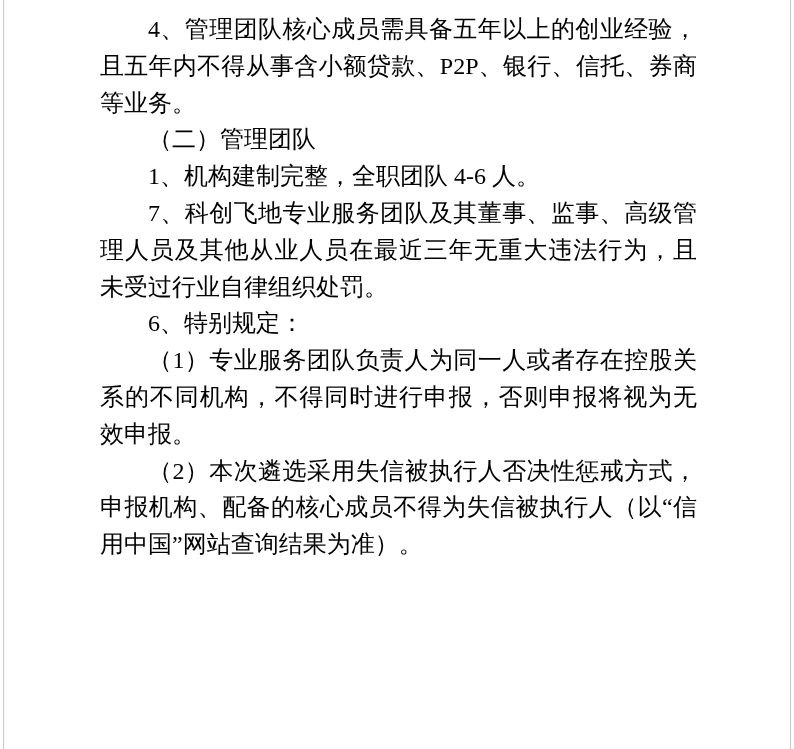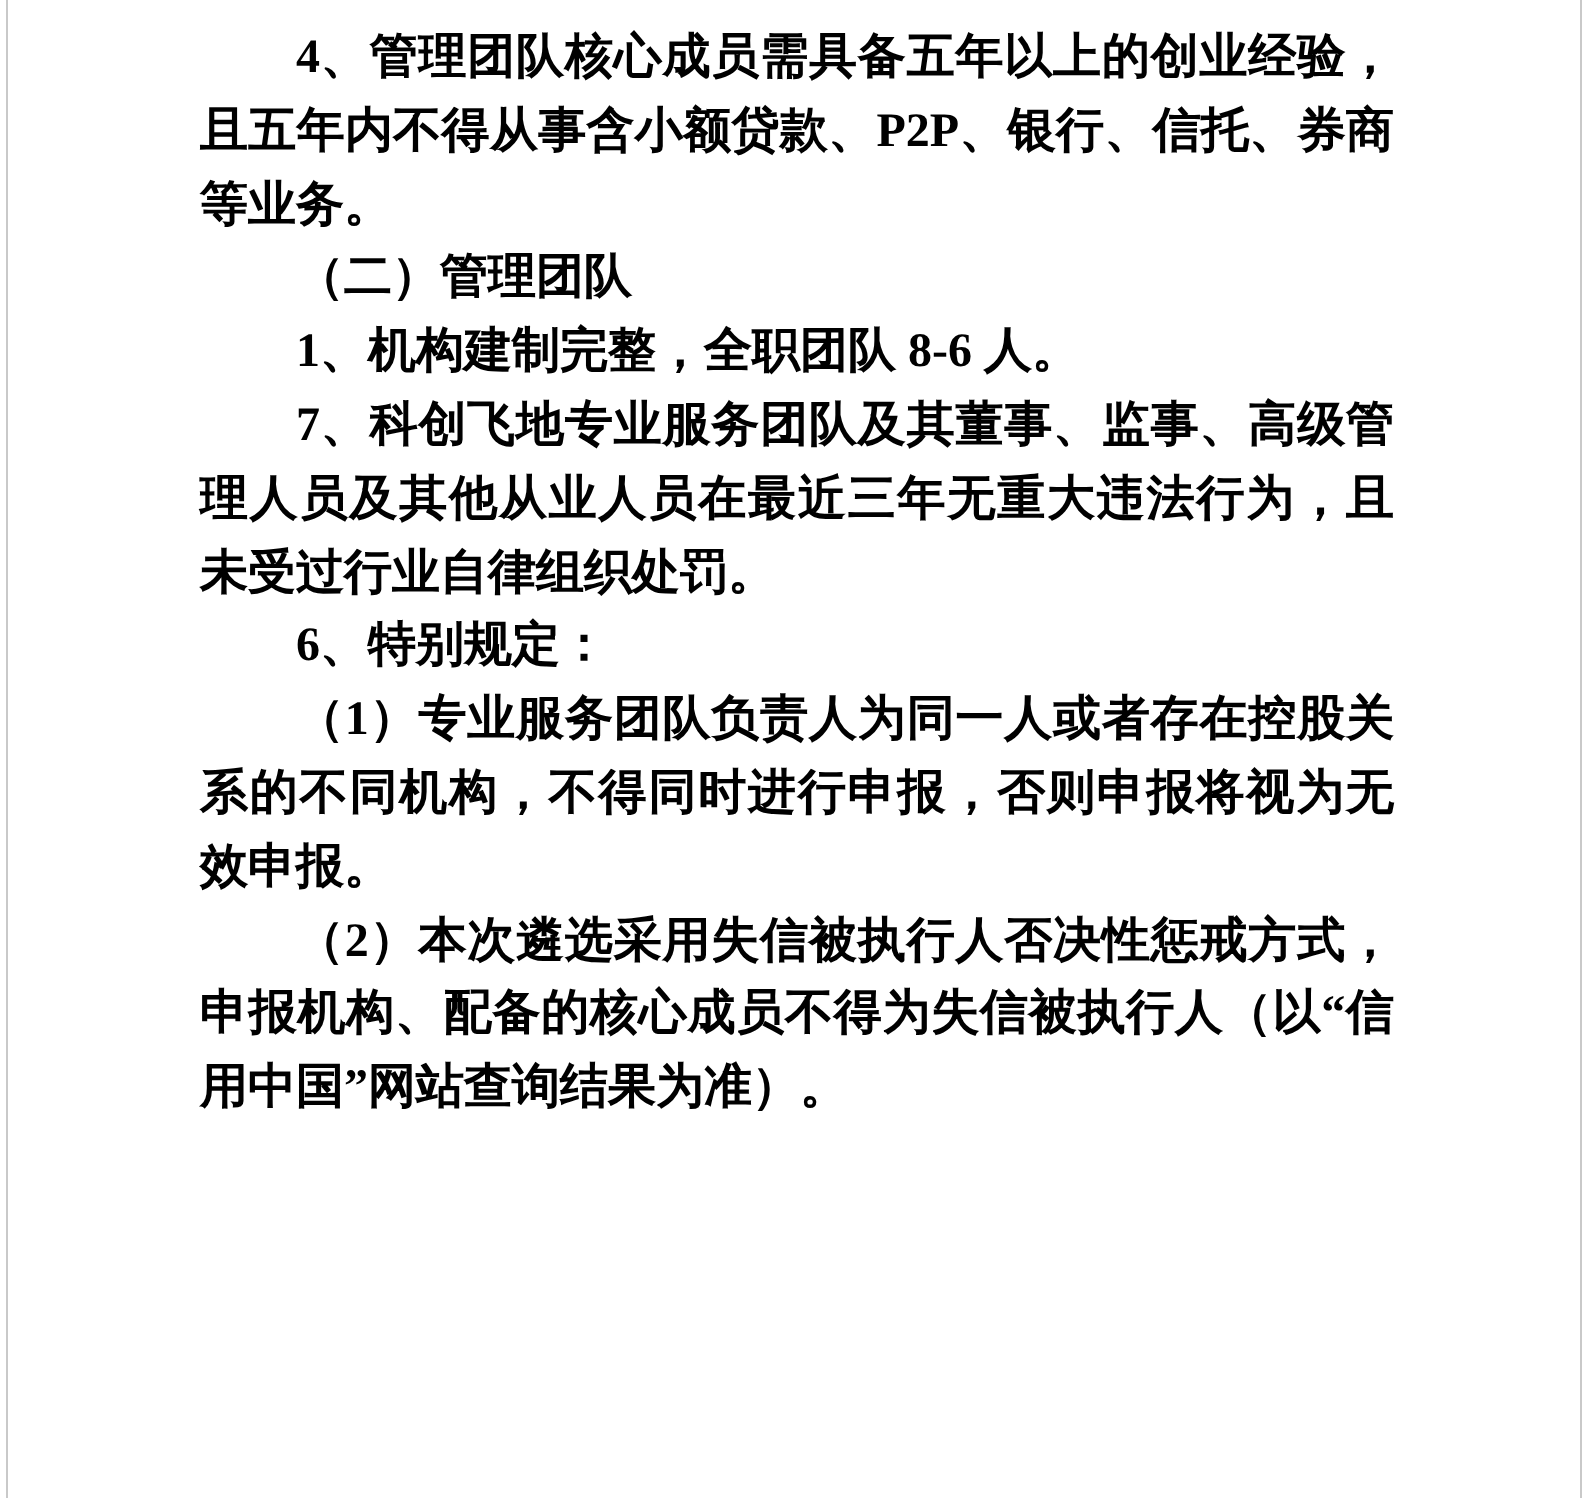--- a/index.html
+++ b/index.html
@@ -36,35 +36,34 @@
     color: #000000;
   }
   .content p {
     margin: 0;
     padding: 0;
     font-size: 24px;
     line-height: 36.8px;
     text-align: justify;
     text-indent: 2em;
     word-break: break-all;
-    font-weight: bold;
   }
   .content p.heading {
-    font-weight: bold;
+    font-weight: normal;
   }
 </style>
 </head>
 <body>
 
 <div class="page">
   <div class="page-edge left"></div>
   <div class="page-edge right"></div>
 
   <div class="content">
     <p>4、管理团队核心成员需具备五年以上的创业经验，且五年内不得从事含小额贷款、P2P、银行、信托、券商等业务。</p>
     <p class="heading">（二）管理团队</p>
-    <p>1、机构建制完整，全职团队 8-6 人。</p>
+    <p>1、机构建制完整，全职团队 4-6 人。</p>
     <p>7、科创飞地专业服务团队及其董事、监事、高级管理人员及其他从业人员在最近三年无重大违法行为，且未受过行业自律组织处罚。</p>
     <p>6、特别规定：</p>
     <p>（1）专业服务团队负责人为同一人或者存在控股关系的不同机构，不得同时进行申报，否则申报将视为无效申报。</p>
     <p>（2）本次遴选采用失信被执行人否决性惩戒方式，申报机构、配备的核心成员不得为失信被执行人（以“信用中国”网站查询结果为准）。</p>
   </div>
 </div>
 
 </body></html>

